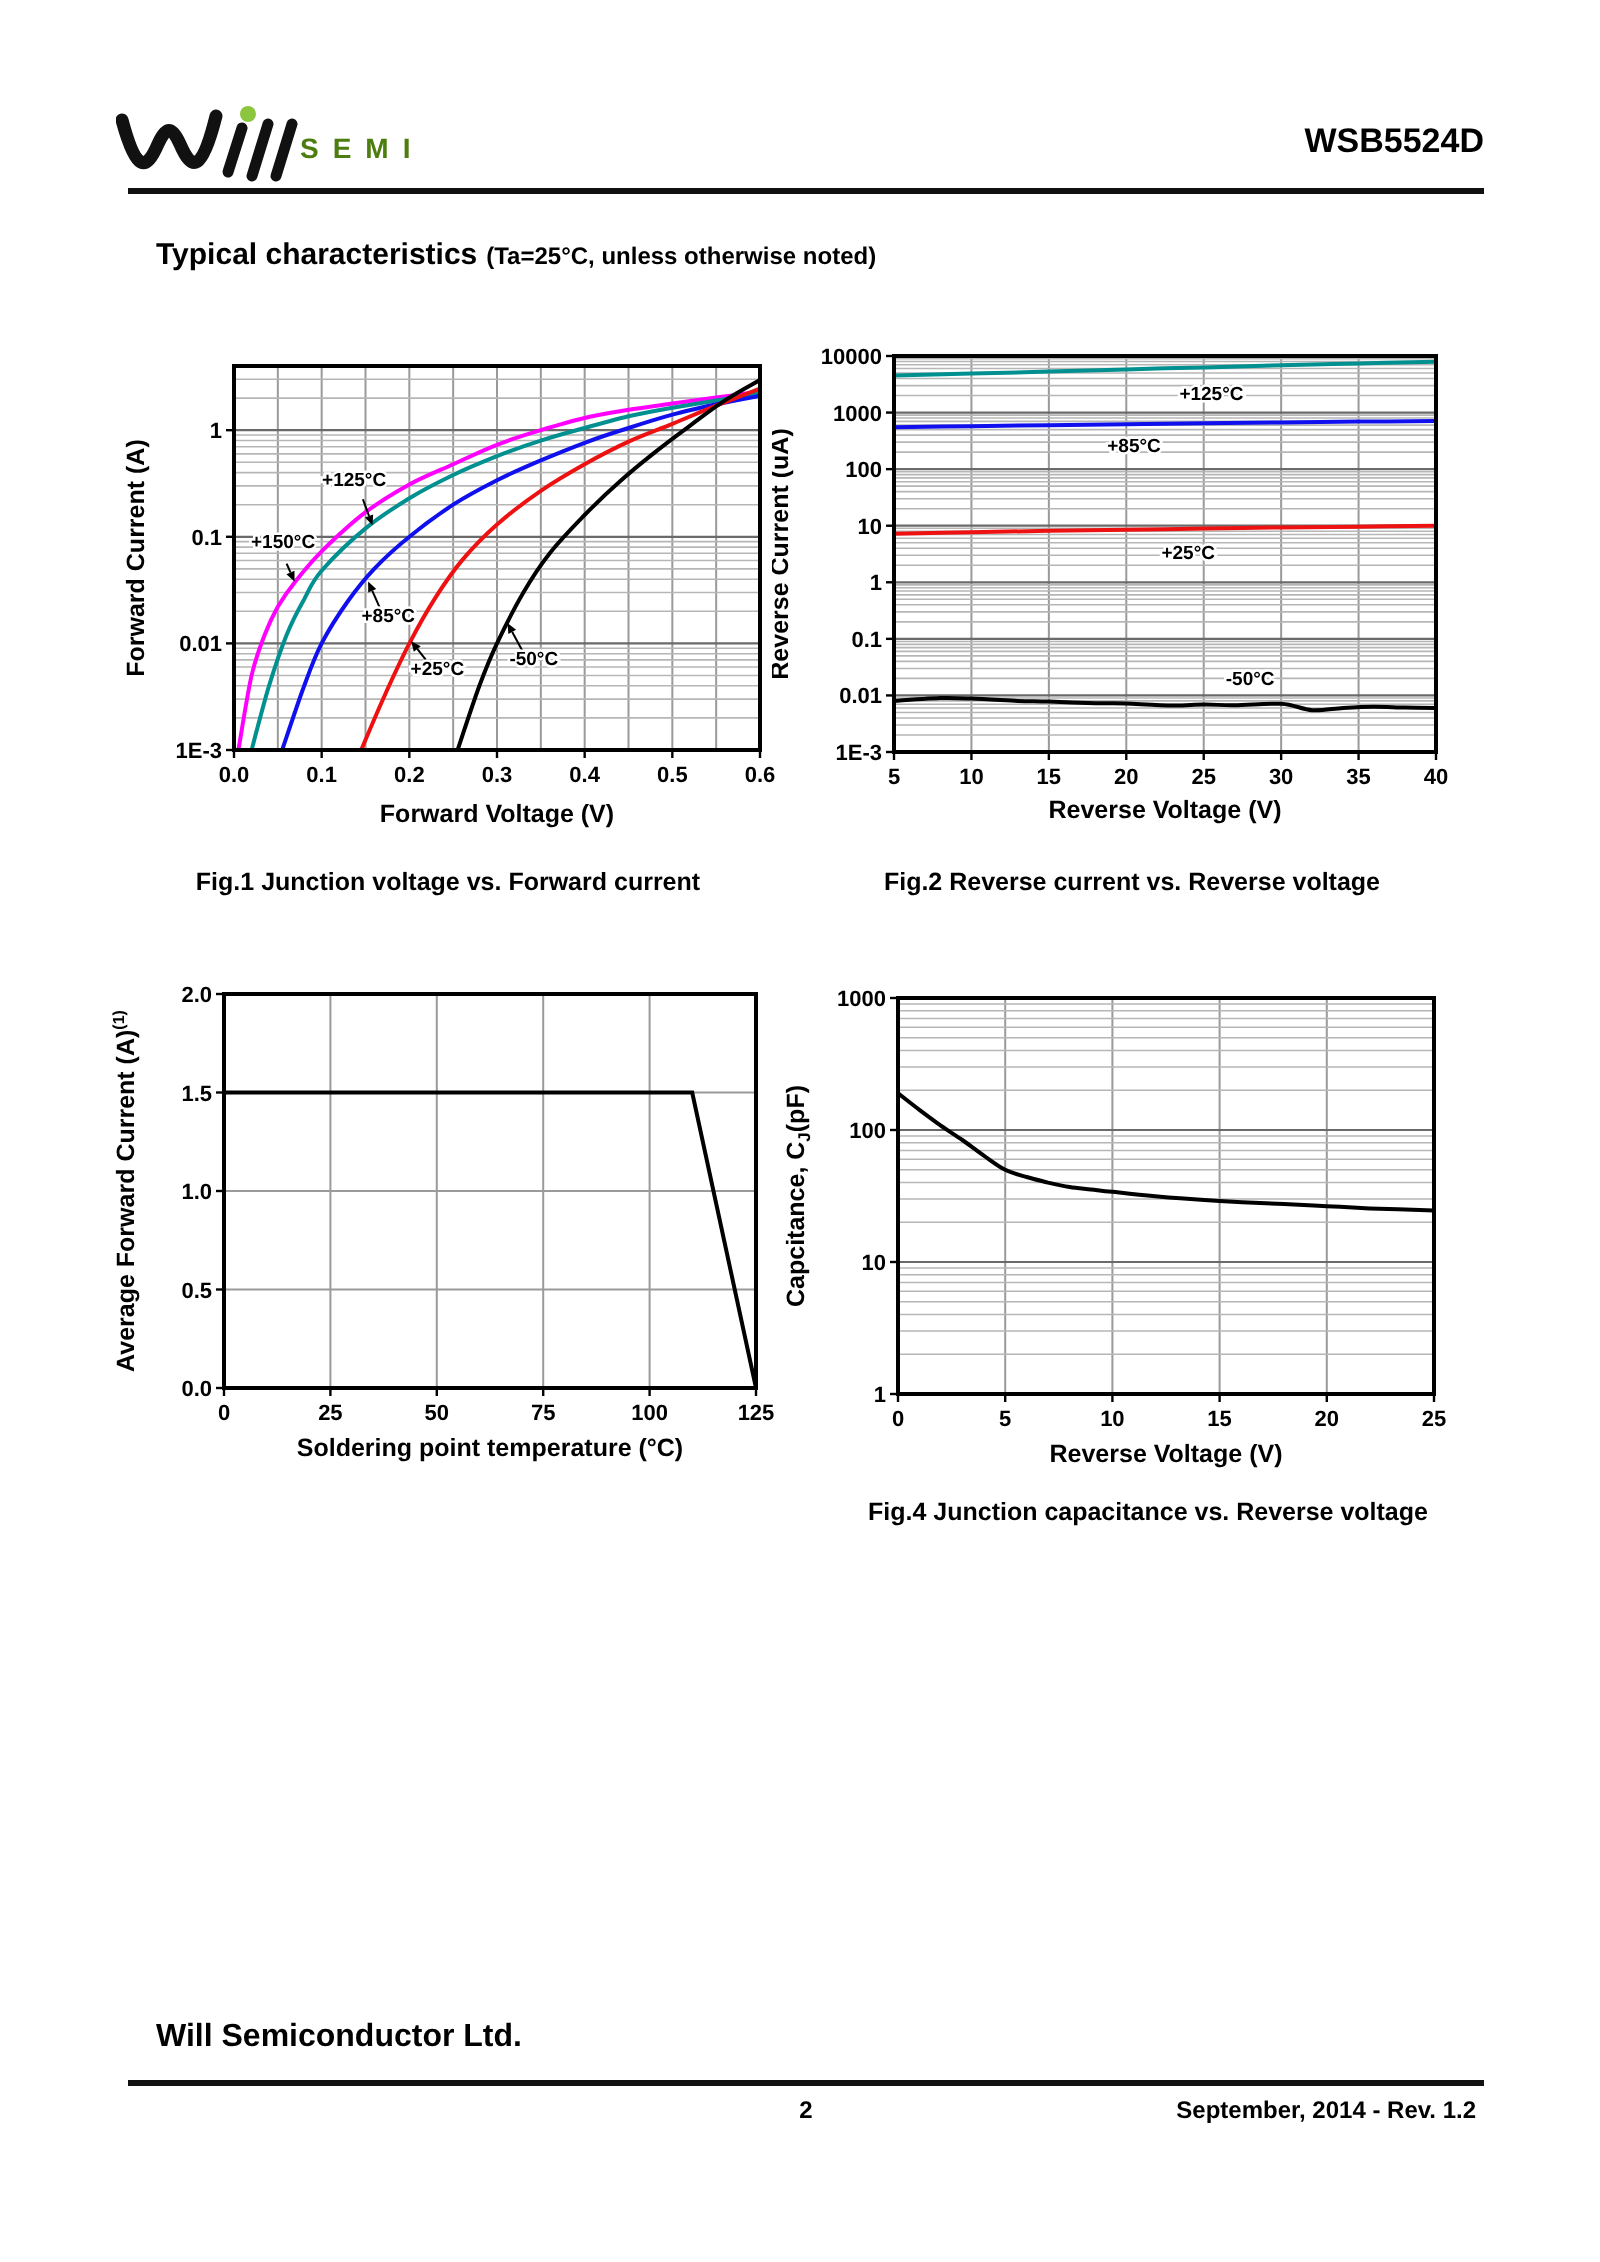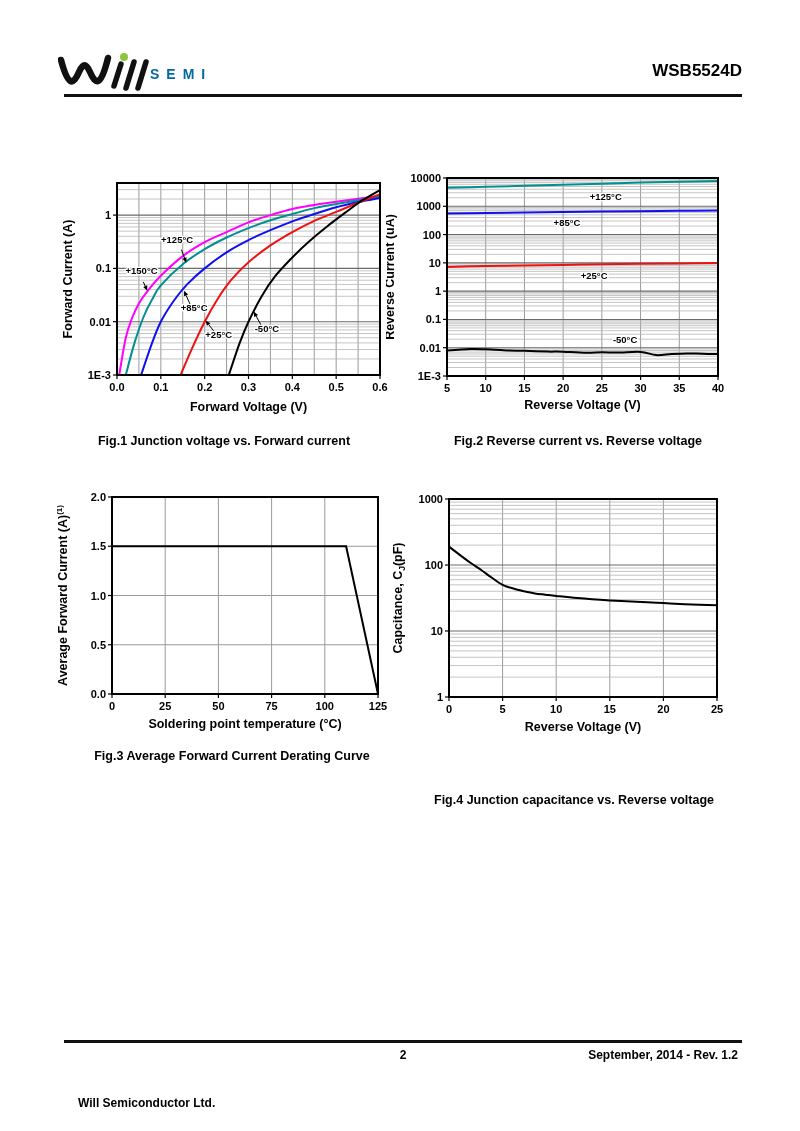--- a/index.html
+++ b/index.html
@@ -1,62 +1,66 @@
 <!DOCTYPE html>
 <html><head>
 <meta charset="utf-8">
 <style>
   html,body{margin:0;padding:0;background:#e8e8e8;}
   .page{position:relative;width:800px;height:1131px;background:#ffffff;margin:0 auto;
         font-family:"Liberation Sans",sans-serif;color:#000;overflow:hidden;}
   
   .logo-svg{position:absolute;left:58px;top:50px;}
   .brand-suffix{position:absolute;left:150px;top:66px;font-size:14px;font-weight:bold;
-        letter-spacing:7px;color:#0369a1;}
+        letter-spacing:7px;color:#4d7c0f;}
   .product{position:absolute;right:58px;top:61px;font-size:17px;font-weight:bold;}
   .rule{position:absolute;left:64px;width:678px;height:3px;background:#111;}
   .rule.hdr{top:94px;}
   .rule.ftr{top:1040px;}
   
   .sect-title{position:absolute;left:78px;top:119px;white-space:nowrap;}
   .sect-title .t1{font-size:15px;font-weight:bold;}
   .sect-title .t2{font-size:12px;font-weight:bold;}
   
   .chart{position:absolute;}
   #svg-fig1{left:58px;top:168px;}
   #svg-fig2{left:386px;top:166px;}
   #svg-fig3{left:55px;top:483px;}
   #svg-fig4{left:392px;top:483px;}
   .caption{position:absolute;font-size:12.5px;font-weight:bold;text-align:center;}
   #cap-fig1{left:58px;top:434px;width:332px;}
-  #cap-fig2{left:412px;top:434px;width:332px;}
+  #cap-fig2{left:400px;top:434px;width:332px;}
   #cap-fig3{left:58px;top:749px;width:348px;}
-  #cap-fig4{left:408px;top:749px;width:332px;margin-top:44px;}
+  #cap-fig4{left:408px;top:749px;width:332px;}
   
-  .ftr-left{position:absolute;left:78px;top:1096px;font-size:12px;font-weight:bold;}
+  .ftr-left{position:absolute;left:78px;top:1010px;font-size:16px;font-weight:bold;}
   .ftr-center{position:absolute;left:64px;top:1048px;width:678px;text-align:center;
         font-size:12px;font-weight:bold;}
   .ftr-right{position:absolute;right:62px;top:1048px;font-size:12px;font-weight:bold;}
 </style>
 </head>
 <body>
 
 <div class="page">
 
   <svg class="logo-svg" width="92" height="44" viewBox="0 0 92 44">
     <path d="M3,10 C10,36 15,36 21,22 C25,13 28,13 32,22 C38,36 43,36 50,8" fill="none" stroke="#111" stroke-width="6.5" stroke-linecap="round"></path>
     <line x1="56" y1="36" x2="63" y2="14" stroke="#111" stroke-width="5.5" stroke-linecap="round"></line>
     <circle cx="66" cy="7" r="4" fill="#8CC63F"></circle>
     <line x1="68" y1="38" x2="76" y2="12" stroke="#111" stroke-width="5.5" stroke-linecap="round"></line>
     <line x1="80" y1="38" x2="88" y2="12" stroke="#111" stroke-width="5.5" stroke-linecap="round"></line>
   </svg>
   <span class="brand-suffix">SEMI</span>
   <span class="product">WSB5524D</span>
   <div class="rule hdr"></div>
 
+  <div class="sect-title">
+    <span class="t1">Typical characteristics</span>
+    <span class="t2">(Ta=25°C, unless otherwise noted)</span>
+  </div>
 
   <svg id="svg-fig1" class="chart" width="332" height="250" viewBox="0 0 332 250">
       <line x1="80.91666666666667" y1="15" x2="80.91666666666667" y2="207" stroke="#9a9a9a" stroke-width="1"></line>
       <line x1="102.83333333333334" y1="15" x2="102.83333333333334" y2="207" stroke="#9a9a9a" stroke-width="1"></line>
       <line x1="124.75000000000001" y1="15" x2="124.75000000000001" y2="207" stroke="#9a9a9a" stroke-width="1"></line>
       <line x1="146.66666666666669" y1="15" x2="146.66666666666669" y2="207" stroke="#9a9a9a" stroke-width="1"></line>
       <line x1="168.58333333333334" y1="15" x2="168.58333333333334" y2="207" stroke="#9a9a9a" stroke-width="1"></line>
       <line x1="190.5" y1="15" x2="190.5" y2="207" stroke="#9a9a9a" stroke-width="1"></line>
       <line x1="212.41666666666669" y1="15" x2="212.41666666666669" y2="207" stroke="#9a9a9a" stroke-width="1"></line>
       <line x1="234.33333333333331" y1="15" x2="234.33333333333331" y2="207" stroke="#9a9a9a" stroke-width="1"></line>
@@ -366,21 +370,20 @@
       <line x1="53" y1="82" x2="57" y2="82" stroke="#000" stroke-width="1.2"></line>
       <text x="51" y="86" text-anchor="end" font-size="11" font-weight="bold">100</text>
       <line x1="53" y1="16" x2="57" y2="16" stroke="#000" stroke-width="1.2"></line>
       <text x="51" y="20" text-anchor="end" font-size="11" font-weight="bold">1000</text>
       <text x="191" y="248" text-anchor="middle" font-size="12.5" font-weight="bold">Reverse Voltage (V)</text>
       <text x="10" y="115" text-anchor="middle" font-size="12.5" font-weight="bold" transform="rotate(-90 10 115)"><tspan>Capcitance, C</tspan><tspan dy="3" font-size="8.5">J</tspan><tspan dy="-3">(pF)</tspan></text>
     </svg>
 
   <div id="cap-fig1" class="caption">Fig.1 Junction voltage vs. Forward current</div>
   <div id="cap-fig2" class="caption">Fig.2 Reverse current vs. Reverse voltage</div>
-  <div id="cap-fig3" class="caption">Fig.3 Average Forward Current Derating Curve</div>
   <div id="cap-fig4" class="caption">Fig.4 Junction capacitance vs. Reverse voltage</div>
 
   <div class="rule ftr"></div>
   <div class="ftr-left">Will Semiconductor Ltd.</div>
   <div class="ftr-center">2</div>
   <div class="ftr-right">September, 2014 - Rev. 1.2</div>
 
 </div>
 
 </body></html>

